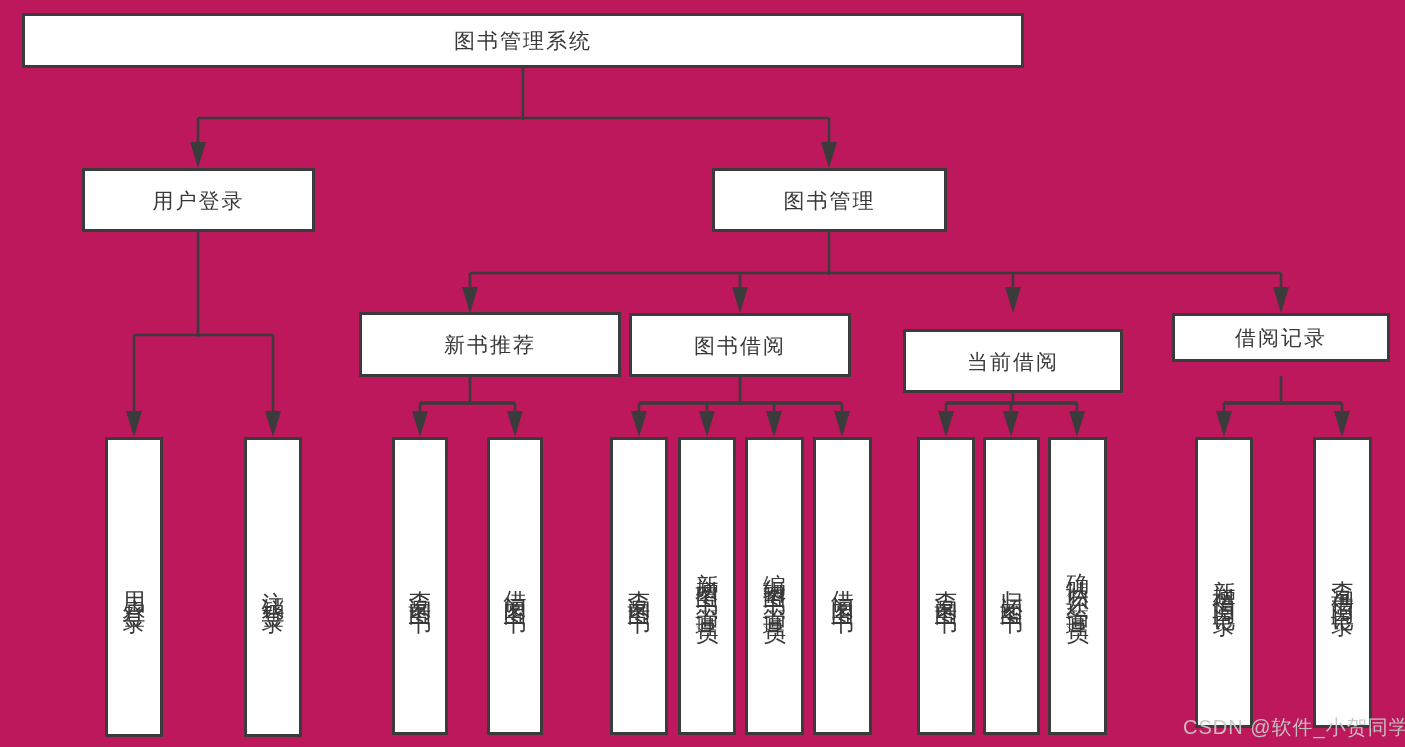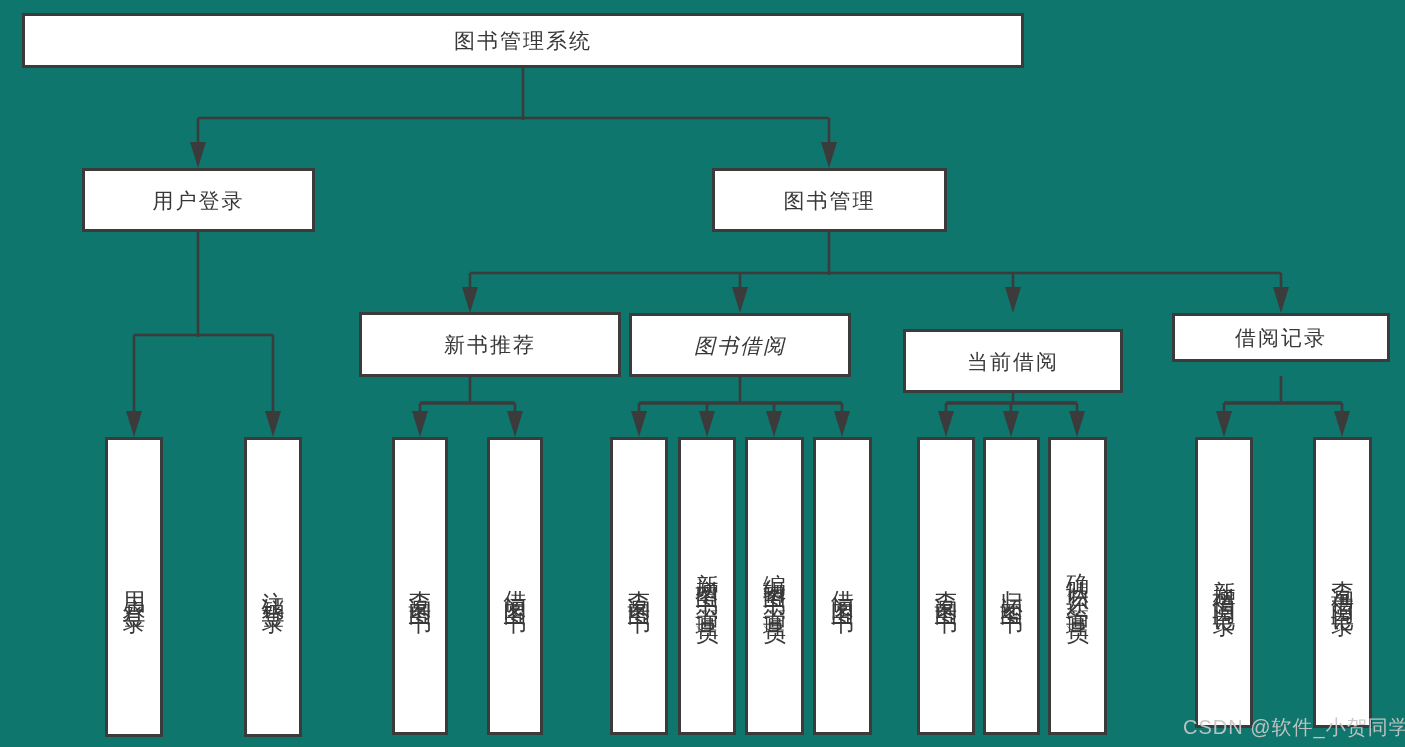--- a/index.html
+++ b/index.html
@@ -1,19 +1,19 @@
 <!DOCTYPE html>
 <html><head>
 <meta charset="utf-8">
 <style>
   html,body { margin:0; padding:0; background:#ffffff; }
   #stage {
     position: relative;
     width: 1405px; height: 747px;
-    background: #0f766e;
+    background: #be185d;
     font-family: "Liberation Sans", "DejaVu Sans", sans-serif;
     overflow: hidden;
   }
   #connectors { position:absolute; left:0; top:0; z-index:1; }
   .node {
     position:absolute; box-sizing:border-box;
     border:3px solid #3b3b3b; background:#ffffff;
     display:flex; align-items:center; justify-content:center;
     z-index:2;
   }
@@ -96,21 +96,21 @@
   <div class="node" style="left:82px; top:168px; width:233px; height:64px;">
     <span class="lbl">用户登录</span>
   </div>
   <div class="node" style="left:712px; top:168px; width:235px; height:64px;">
     <span class="lbl">图书管理</span>
   </div>
 
   <div class="node" style="left:359px; top:312px; width:262px; height:65px;">
     <span class="lbl">新书推荐</span>
   </div>
-  <div class="node" style="left:629px; top:313px; width:222px; height:64px;font-style:italic;">
+  <div class="node" style="left:629px; top:313px; width:222px; height:64px;">
     <span class="lbl">图书借阅</span>
   </div>
   <div class="node" style="left:903px; top:313px; width:220px; height:64px;margin-top:16px;">
     <span class="lbl">当前借阅</span>
   </div>
   <div class="node" style="left:1172px; top:313px; width:218px; height:49px;">
     <span class="lbl">借阅记录</span>
   </div>
 
   <div class="leaf" style="left:105px; top:437px; width:58px; height:300px;">

